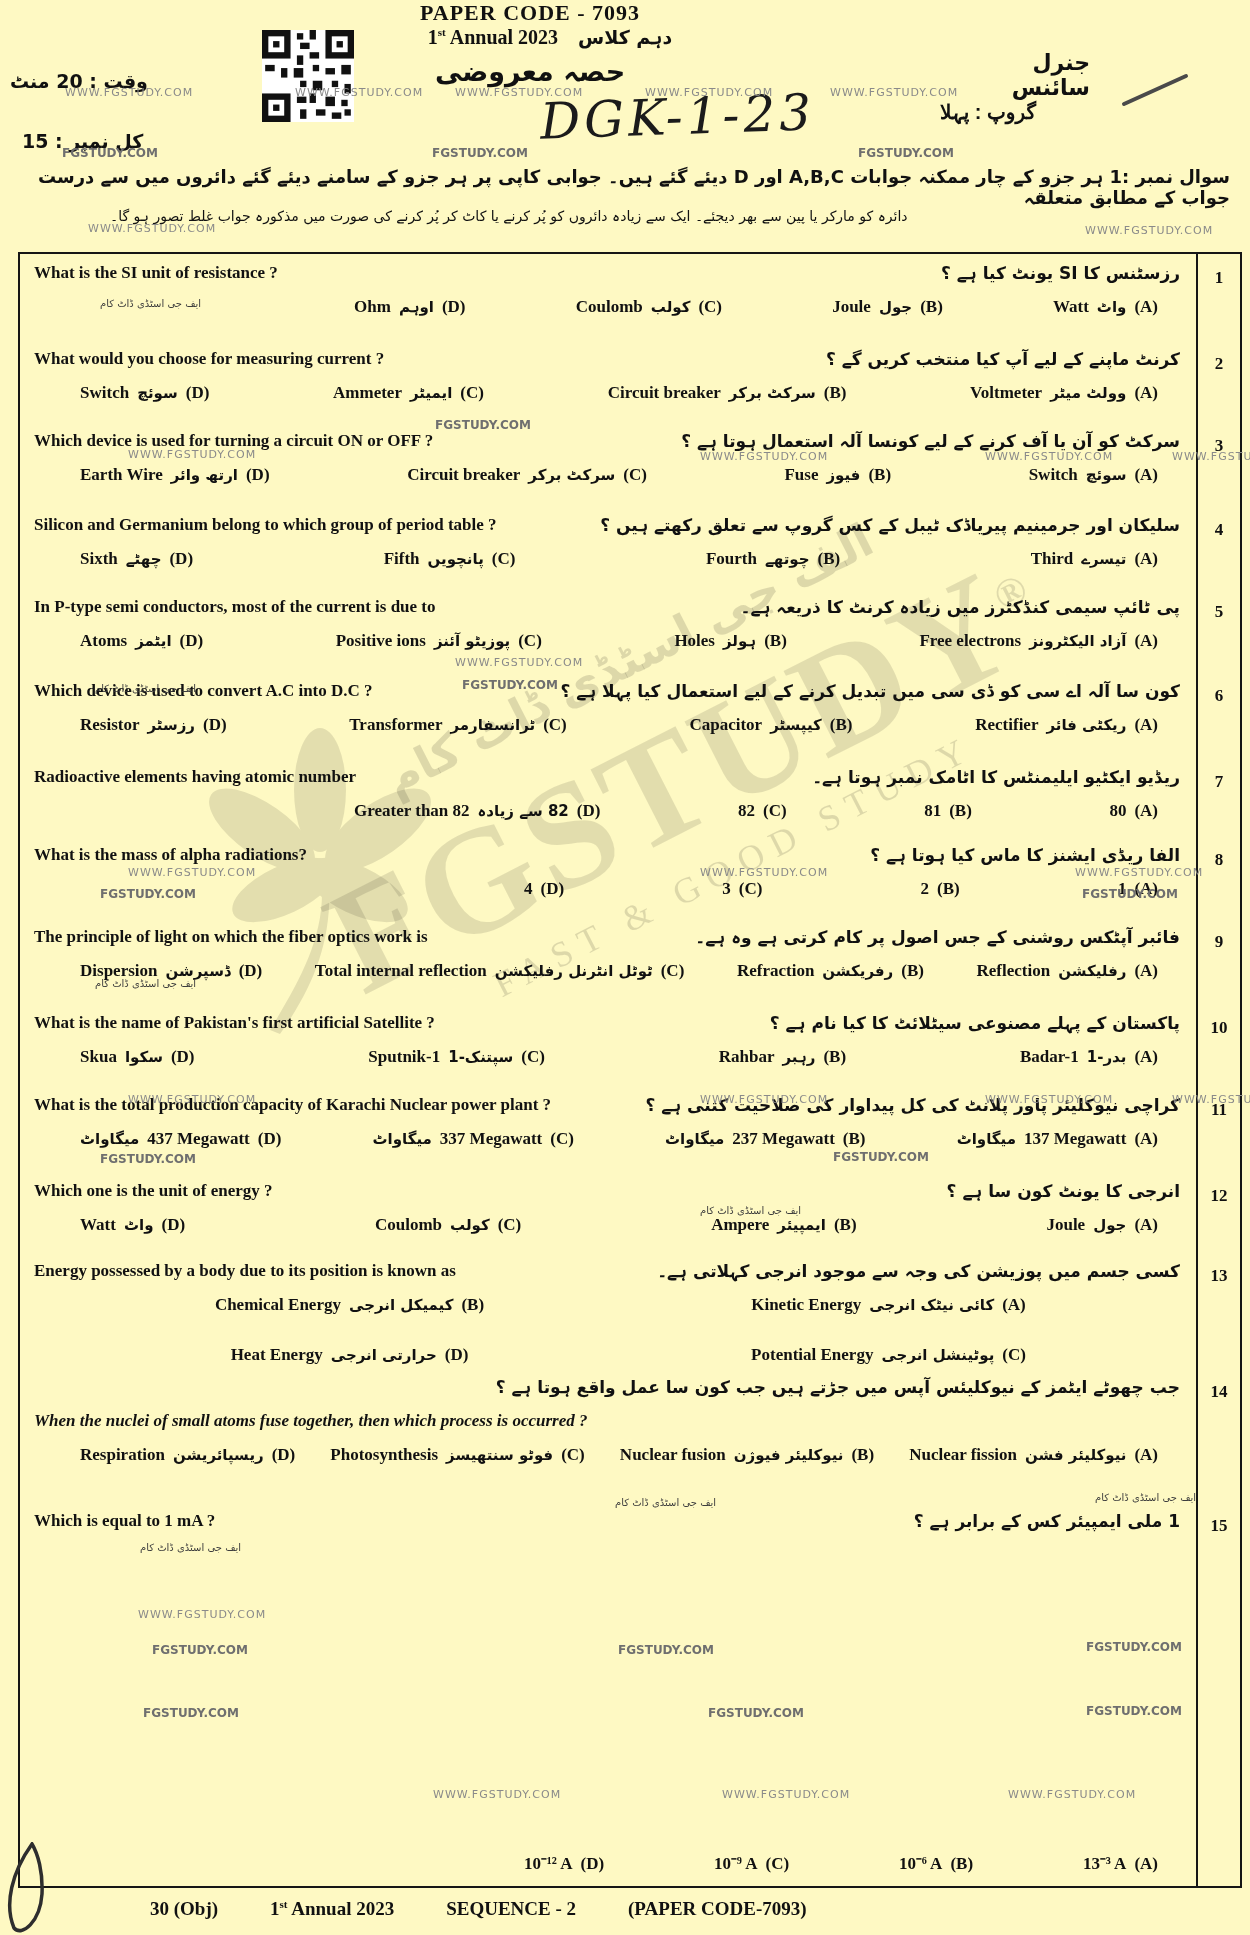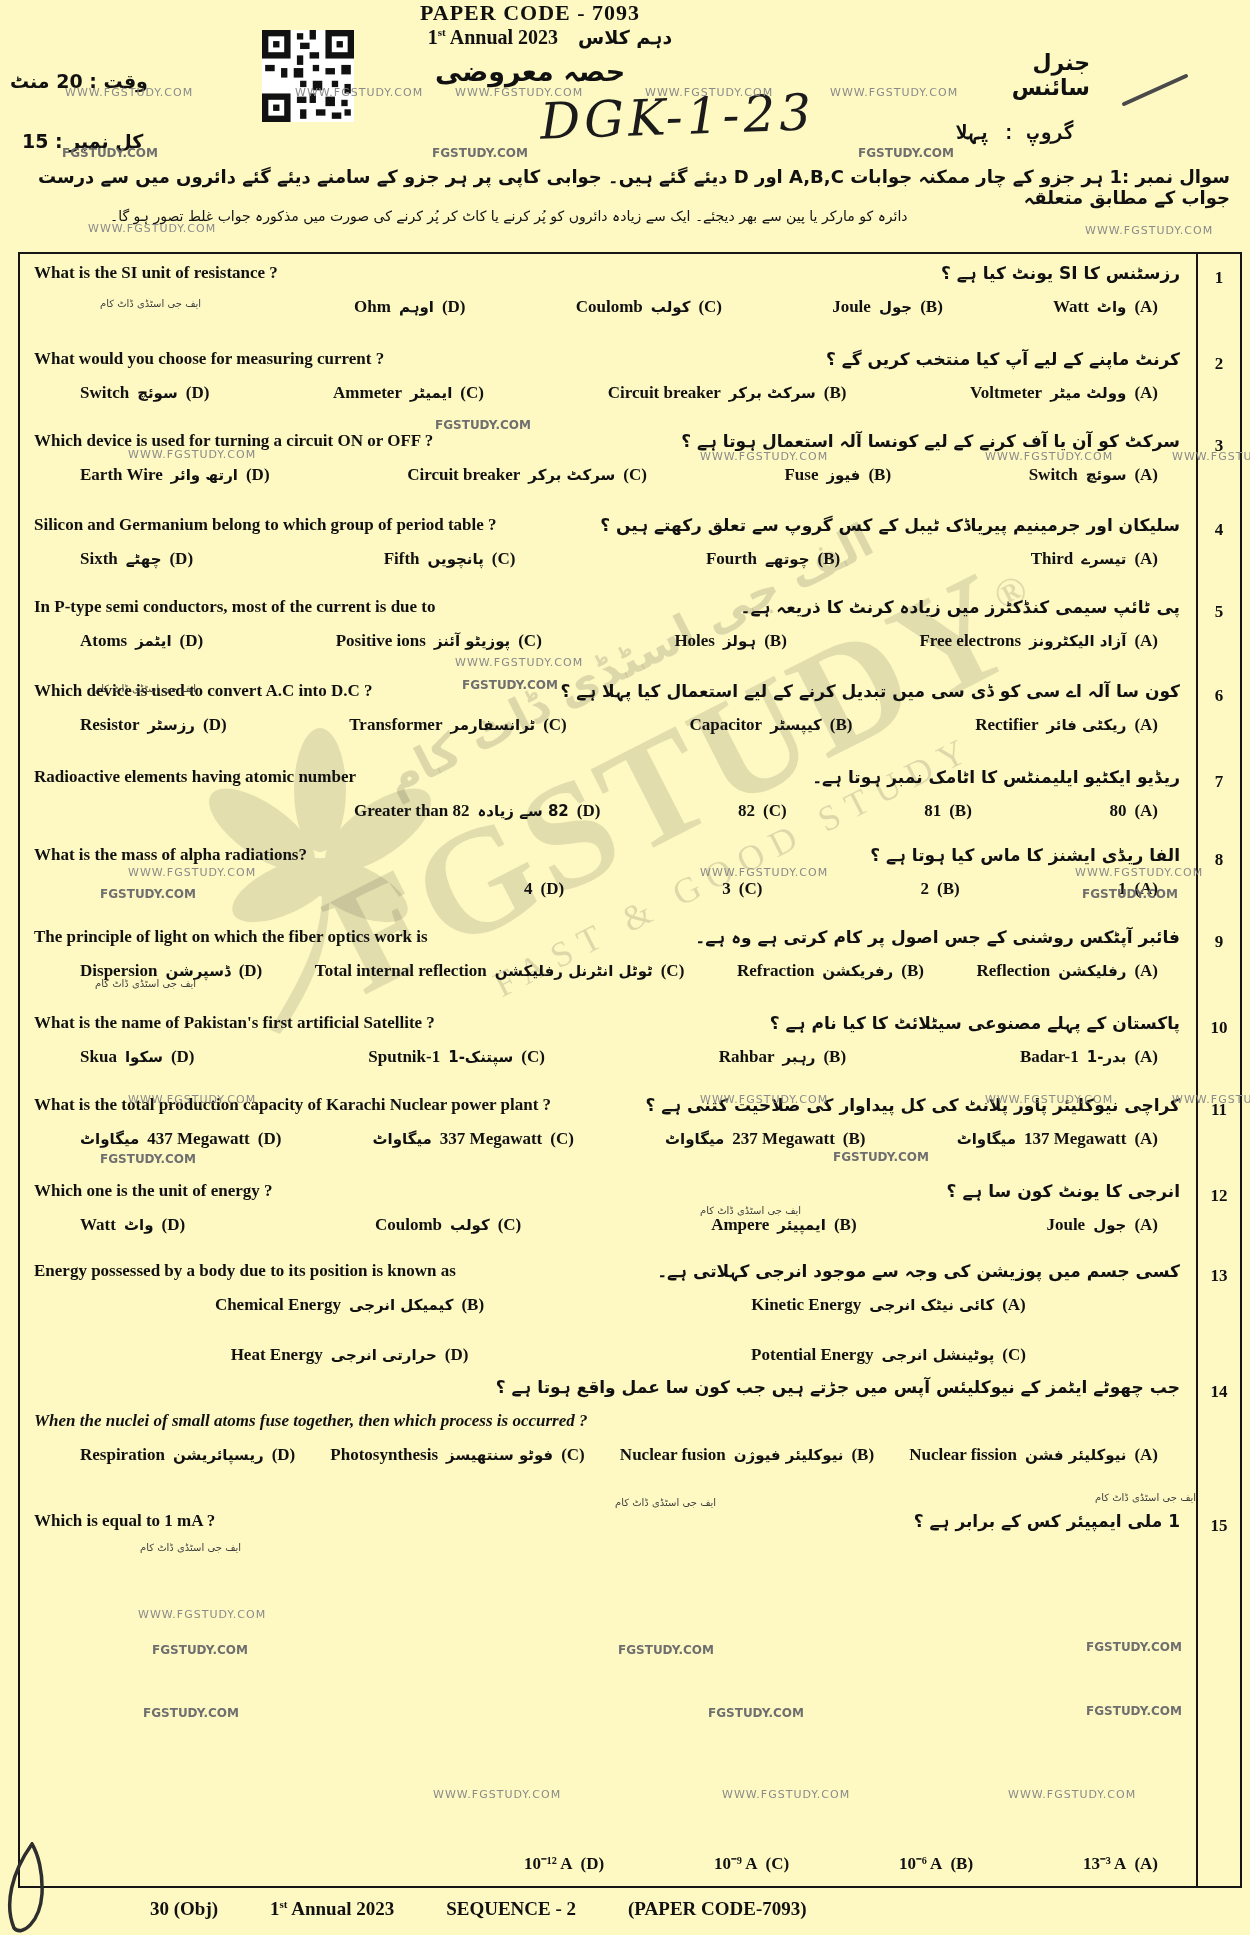--- a/index.html
+++ b/index.html
@@ -9,21 +9,21 @@
   .abs{position:absolute;}
   .paper-code{left:380px;top:0px;width:300px;text-align:center;font-size:22px;font-weight:bold;letter-spacing:1px;}
   .annual-row{left:380px;top:26px;width:340px;display:flex;justify-content:center;align-items:baseline;gap:6px;
               font-size:20px;font-weight:bold;}
   .sup{vertical-align:super;font-size:11px;font-weight:bold;}
   .class-ur{font-family:"DejaVu Sans",sans-serif;font-size:19px;margin-left:14px;direction:rtl;}
   .section-ur{left:400px;top:56px;width:260px;text-align:center;font-family:"DejaVu Sans",sans-serif;
               font-size:27px;font-weight:bold;direction:rtl;}
   .subject-ur{left:950px;top:50px;width:140px;text-align:right;font-family:"DejaVu Sans",sans-serif;
               font-size:22px;font-weight:bold;direction:rtl;}
-  .group-ur{left:940px;top:120px;width:150px;text-align:center;font-family:Liberation Mono, monospace;
+  .group-ur{left:940px;top:100px;width:150px;text-align:left;font-family:Liberation Sans, sans-serif;
             font-size:20px;font-weight:bold;direction:rtl;}
   .time-ur{left:10px;top:70px;font-family:"DejaVu Sans",sans-serif;font-size:19px;font-weight:bold;direction:rtl;}
   .marks-ur{left:22px;top:130px;font-family:"DejaVu Sans",sans-serif;font-size:19px;font-weight:bold;direction:rtl;}
   .dgk{left:540px;top:88px;font-family:"DejaVu Serif",serif;font-style:italic;font-size:50px;color:#1b1b1b;
        transform:rotate(-2deg);letter-spacing:4px;}
   .instr1{left:20px;top:166px;width:1210px;direction:rtl;text-align:right;
           font-family:"DejaVu Sans",sans-serif;font-size:18px;font-weight:bold;}
   .instr2{left:110px;top:208px;width:1050px;direction:rtl;text-align:left;
           font-family:"DejaVu Sans",sans-serif;font-size:14px;font-weight:normal;}
   

